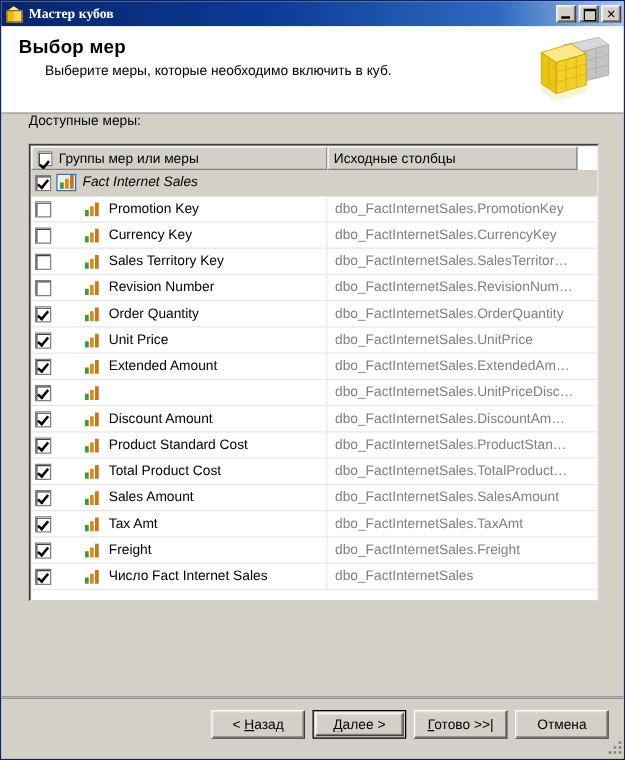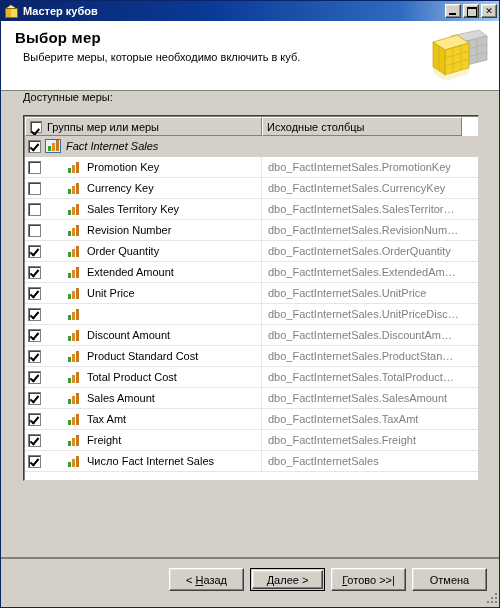--- a/index.html
+++ b/index.html
@@ -65,20 +65,21 @@
     border-left: none;
   }
   #title-text {
     color: #ffffff;
     font-weight: bold;
     font-size: 11px;
     letter-spacing: 0px;
     flex: 1 1 auto;
     white-space: nowrap;
     overflow: hidden;
+    font-family: Liberation Serif, serif;
   }
   .win-buttons {
     display: flex;
     gap: 2px;
     align-items: center;
     flex: 0 0 auto;
   }
   .win-btn {
     width: 16px;
     height: 14px;
@@ -125,21 +126,21 @@
     padding: 8px 0 0 14px;
   }
   #banner-title {
     font-size: 15px;
     font-weight: bold;
     color: #000;
     letter-spacing: 0.2px;
   }
   #banner-sub {
     margin-top: 5px;
-    margin-left: 8px;
+    margin-left: 21px;
     font-size: 11px;
     color: #000;
   }
   #banner-icon {
     position: absolute;
     right: 8px;
     top: 5px;
     width: 64px;
     height: 60px;
   }
@@ -530,35 +531,35 @@
               <div class="lv-cell2">dbo_FactInternetSales.OrderQuantity</div>
             </div>
             <div class="lv-row child">
               <div class="lv-cell1">
                 <span class="cb on"></span>
                 <span class="micon indent">
                   <i class="b b1"></i>
                   <i class="b b2"></i>
                   <i class="b b3"></i>
                 </span>
+                <span>Unit Price</span>
+              </div>
+              <div class="lv-cell2">dbo_FactInternetSales.UnitPrice</div>
+            </div>
+            <div class="lv-row child">
+              <div class="lv-cell1">
+                <span class="cb on"></span>
+                <span class="micon indent">
+                  <i class="b b1"></i>
+                  <i class="b b2"></i>
+                  <i class="b b3"></i>
+                </span>
                 <span>Extended Amount</span>
               </div>
               <div class="lv-cell2">dbo_FactInternetSales.ExtendedAm…</div>
-            </div>
-            <div class="lv-row child">
-              <div class="lv-cell1">
-                <span class="cb on"></span>
-                <span class="micon indent">
-                  <i class="b b1"></i>
-                  <i class="b b2"></i>
-                  <i class="b b3"></i>
-                </span>
-                <span>Unit Price</span>
-              </div>
-              <div class="lv-cell2">dbo_FactInternetSales.UnitPrice</div>
             </div>
             <div class="lv-row child">
               <div class="lv-cell1">
                 <span class="cb on"></span>
                 <span class="micon indent">
                   <i class="b b1"></i>
                   <i class="b b2"></i>
                   <i class="b b3"></i>
                 </span>
               </div>

